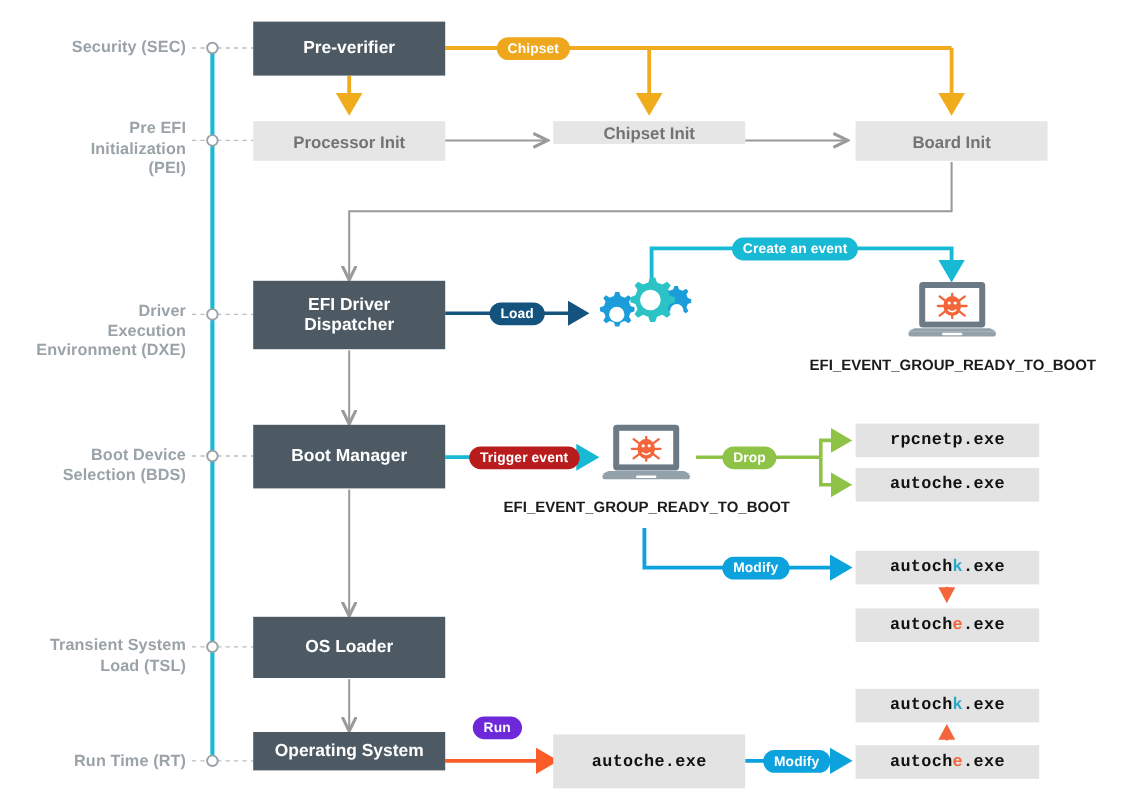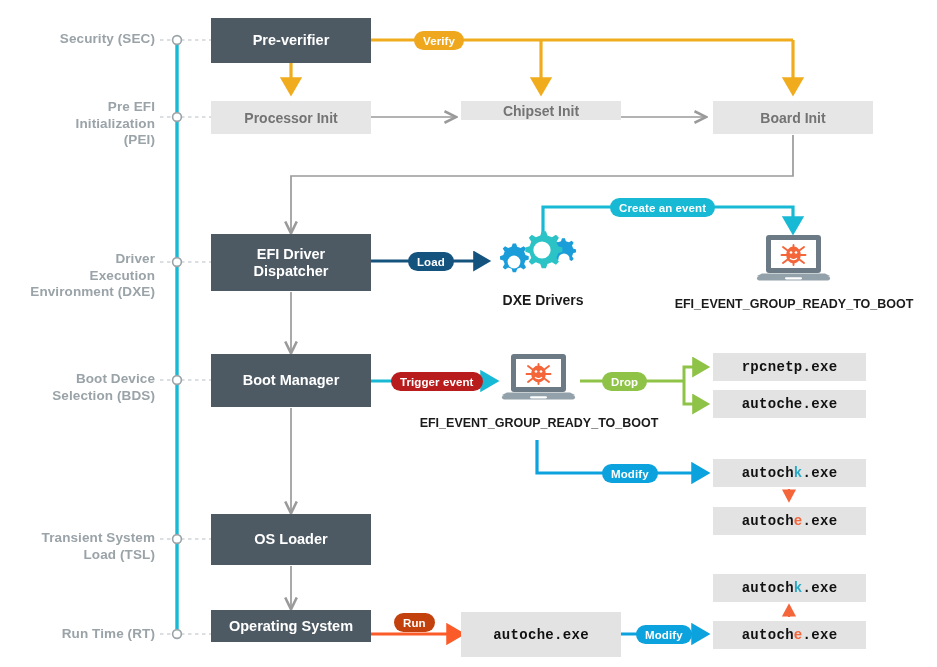--- a/index.html
+++ b/index.html
@@ -203,21 +203,20 @@
         <path d="M22,27 l4,-1.4 1.6,-4.2 -2.3,-3.8 2.8,-2.8 3.8,2.3 4.2,-1.6 1.4,-4 4,0 1.4,4 4.2,1.6 3.8,-2.3 2.8,2.8 -2.3,3.8 1.6,4.2 4,1.4 0,4 -4,1.4 -1.6,4.2 2.3,3.8 -2.8,2.8 -3.8,-2.3 -4.2,1.6 -1.4,4 -4,0 -1.4,-4 -4.2,-1.6 -3.8,2.3 -2.8,-2.8 2.3,-3.8 -1.6,-4.2 -4,-1.4 z" transform="translate(39,4) scale(0.72)"></path>
       </g>
       <circle cx="68" cy="33" r="5.6" fill="#ffffff"></circle>
 
       <g fill="#2cc3c6">
         <path d="M22,27 l4,-1.4 1.6,-4.2 -2.3,-3.8 2.8,-2.8 3.8,2.3 4.2,-1.6 1.4,-4 4,0 1.4,4 4.2,1.6 3.8,-2.3 2.8,2.8 -2.3,3.8 1.6,4.2 4,1.4 0,4 -4,1.4 -1.6,4.2 2.3,3.8 -2.8,2.8 -3.8,-2.3 -4.2,1.6 -1.4,4 -4,0 -1.4,-4 -4.2,-1.6 -3.8,2.3 -2.8,-2.8 2.3,-3.8 -1.6,-4.2 -4,-1.4 z" transform="translate(6,-7) scale(1.06)"></path>
       </g>
       <circle cx="46" cy="24" r="8.6" fill="#ffffff"></circle>
     </svg>
   </div>
-  <div class="caption big" style="left:448px;top:292px;width:190px;">DXE Drivers</div>
 
   <div class="icon-wrap" style="left:755px;top:233px;width:77px;height:55px;">
     <svg viewBox="0 0 77 55" width="77" height="55">
       <rect x="11" y="2" width="55" height="38" rx="3" fill="#6b7a85"></rect>
       <rect x="16" y="7" width="45" height="28" fill="#ffffff"></rect>
       <path d="M2,43 L75,43 L70,40.5 L7,40.5 Z" fill="#93a1aa"></path>
       <rect x="2" y="43" width="73" height="4.4" rx="2.2" fill="#93a1aa"></rect>
       <rect x="30" y="44.2" width="17" height="2.2" rx="1.1" fill="#ffffff"></rect>
 
       <g stroke="#f4653a" stroke-width="1.9" fill="none" stroke-linecap="round">
@@ -248,33 +247,33 @@
           <line x1="38.5" y1="12" x2="38.5" y2="32"></line>
       </g>
       <ellipse cx="38.5" cy="22" rx="7.3" ry="8.4" fill="#f4653a"></ellipse>
       <circle cx="36" cy="19.5" r="1.35" fill="#ffffff"></circle>
       <circle cx="41" cy="19.5" r="1.35" fill="#ffffff"></circle>
       <path d="M35.4,25.4 q3.1,2.6 6.2,0" stroke="#ffffff" stroke-width="1.3" fill="none" stroke-linecap="round"></path>
     </svg>
   </div>
   <div class="caption" style="left:404px;top:416px;width:270px;">EFI_EVENT_GROUP_READY_TO_BOOT</div>
 
-  <div class="pill" style="left:414px;top:31px;background:#efa81e;">Verify</div>
+  <div class="pill" style="left:414px;top:31px;background:#efa81e;">Chipset</div>
 
   <div class="pill" style="left:408px;top:252px;background:#15537f;">Load</div>
 
   <div class="pill" style="left:610px;top:198px;background:#18b9d4;">Create an event</div>
 
   <div class="pill" style="left:391px;top:372px;background:#b91c1c;">Trigger event</div>
 
   <div class="pill" style="left:602px;top:372px;background:#8fc348;">Drop</div>
 
   <div class="pill" style="left:602px;top:464px;background:#0ba2dd;">Modify</div>
 
-  <div class="pill" style="left:394px;top:613px;background:#c2410c;">Run</div>
+  <div class="pill" style="left:394px;top:597px;background:#6d28d9;">Run</div>
 
   <div class="pill" style="left:636px;top:625px;background:#0ba2dd;">Modify</div>
 
   <div class="box file" style="left:713px;top:353px;width:153px;height:28px;">rpcnetp.exe</div>
 
   <div class="box file" style="left:713px;top:390px;width:153px;height:28px;">autoche.exe</div>
 
   <div class="box file" style="left:713px;top:459px;width:153px;height:28px;">
     <span>autoch</span>
       <span class="hl-k">k</span>

